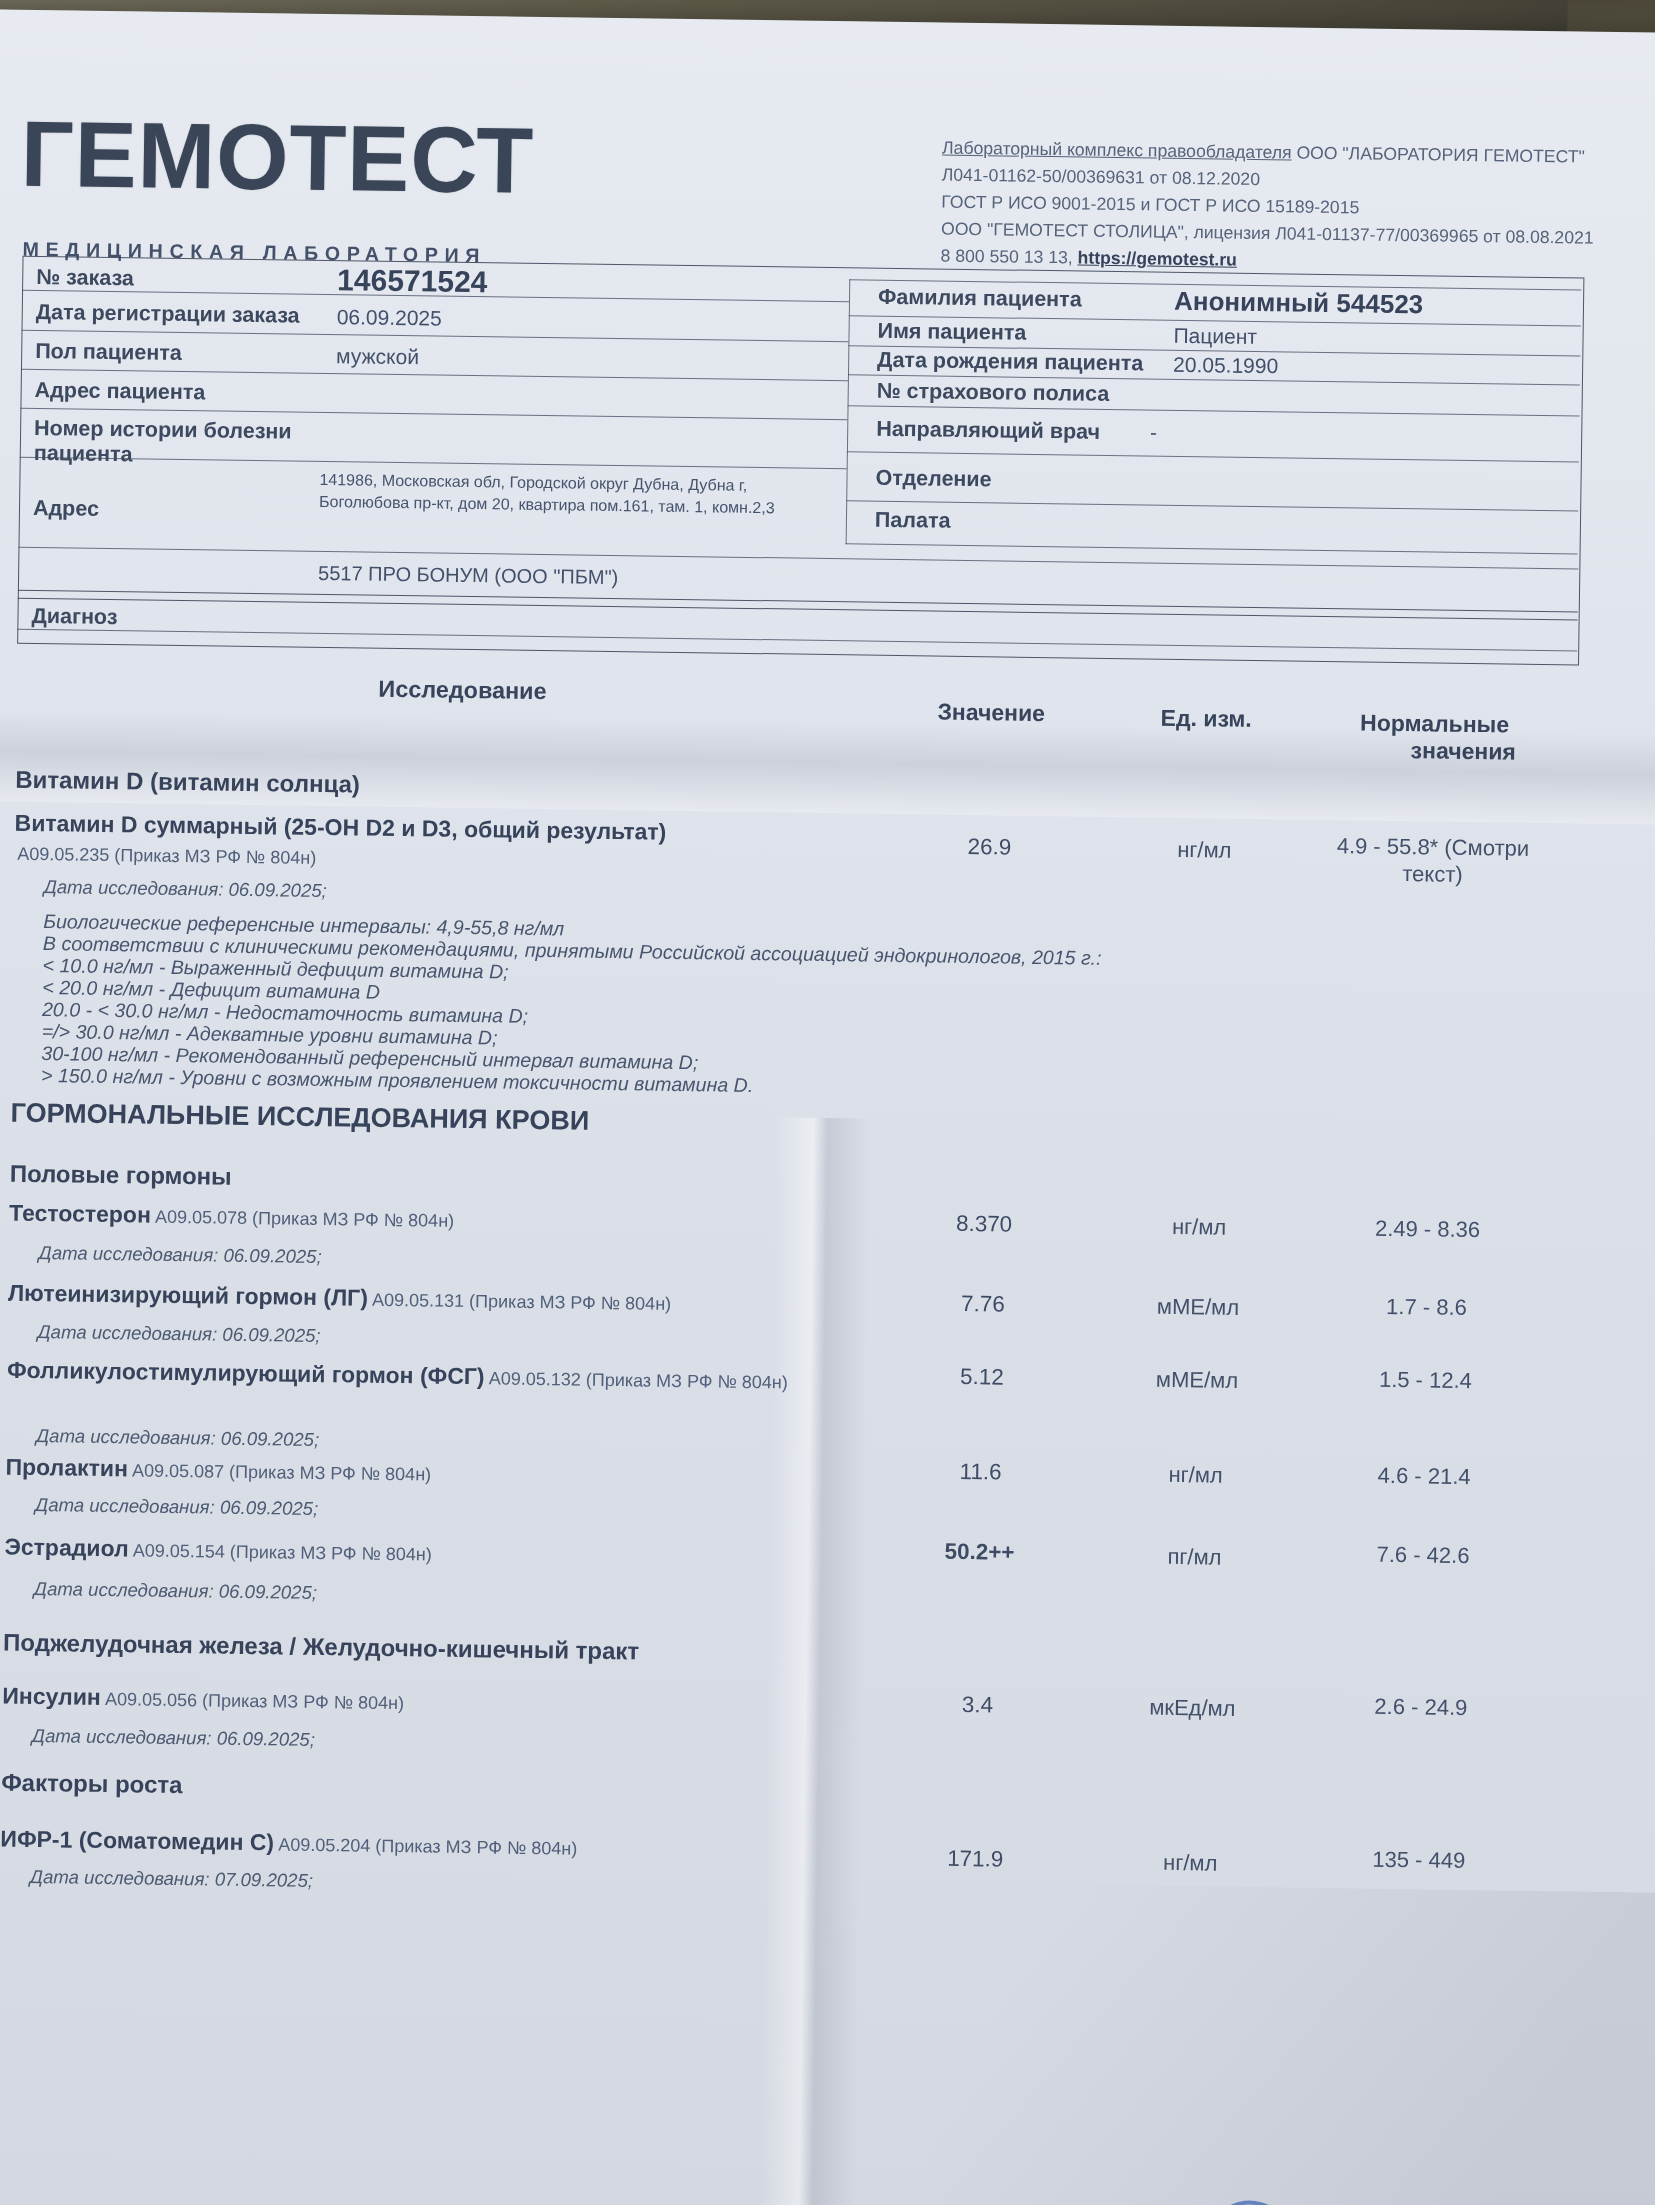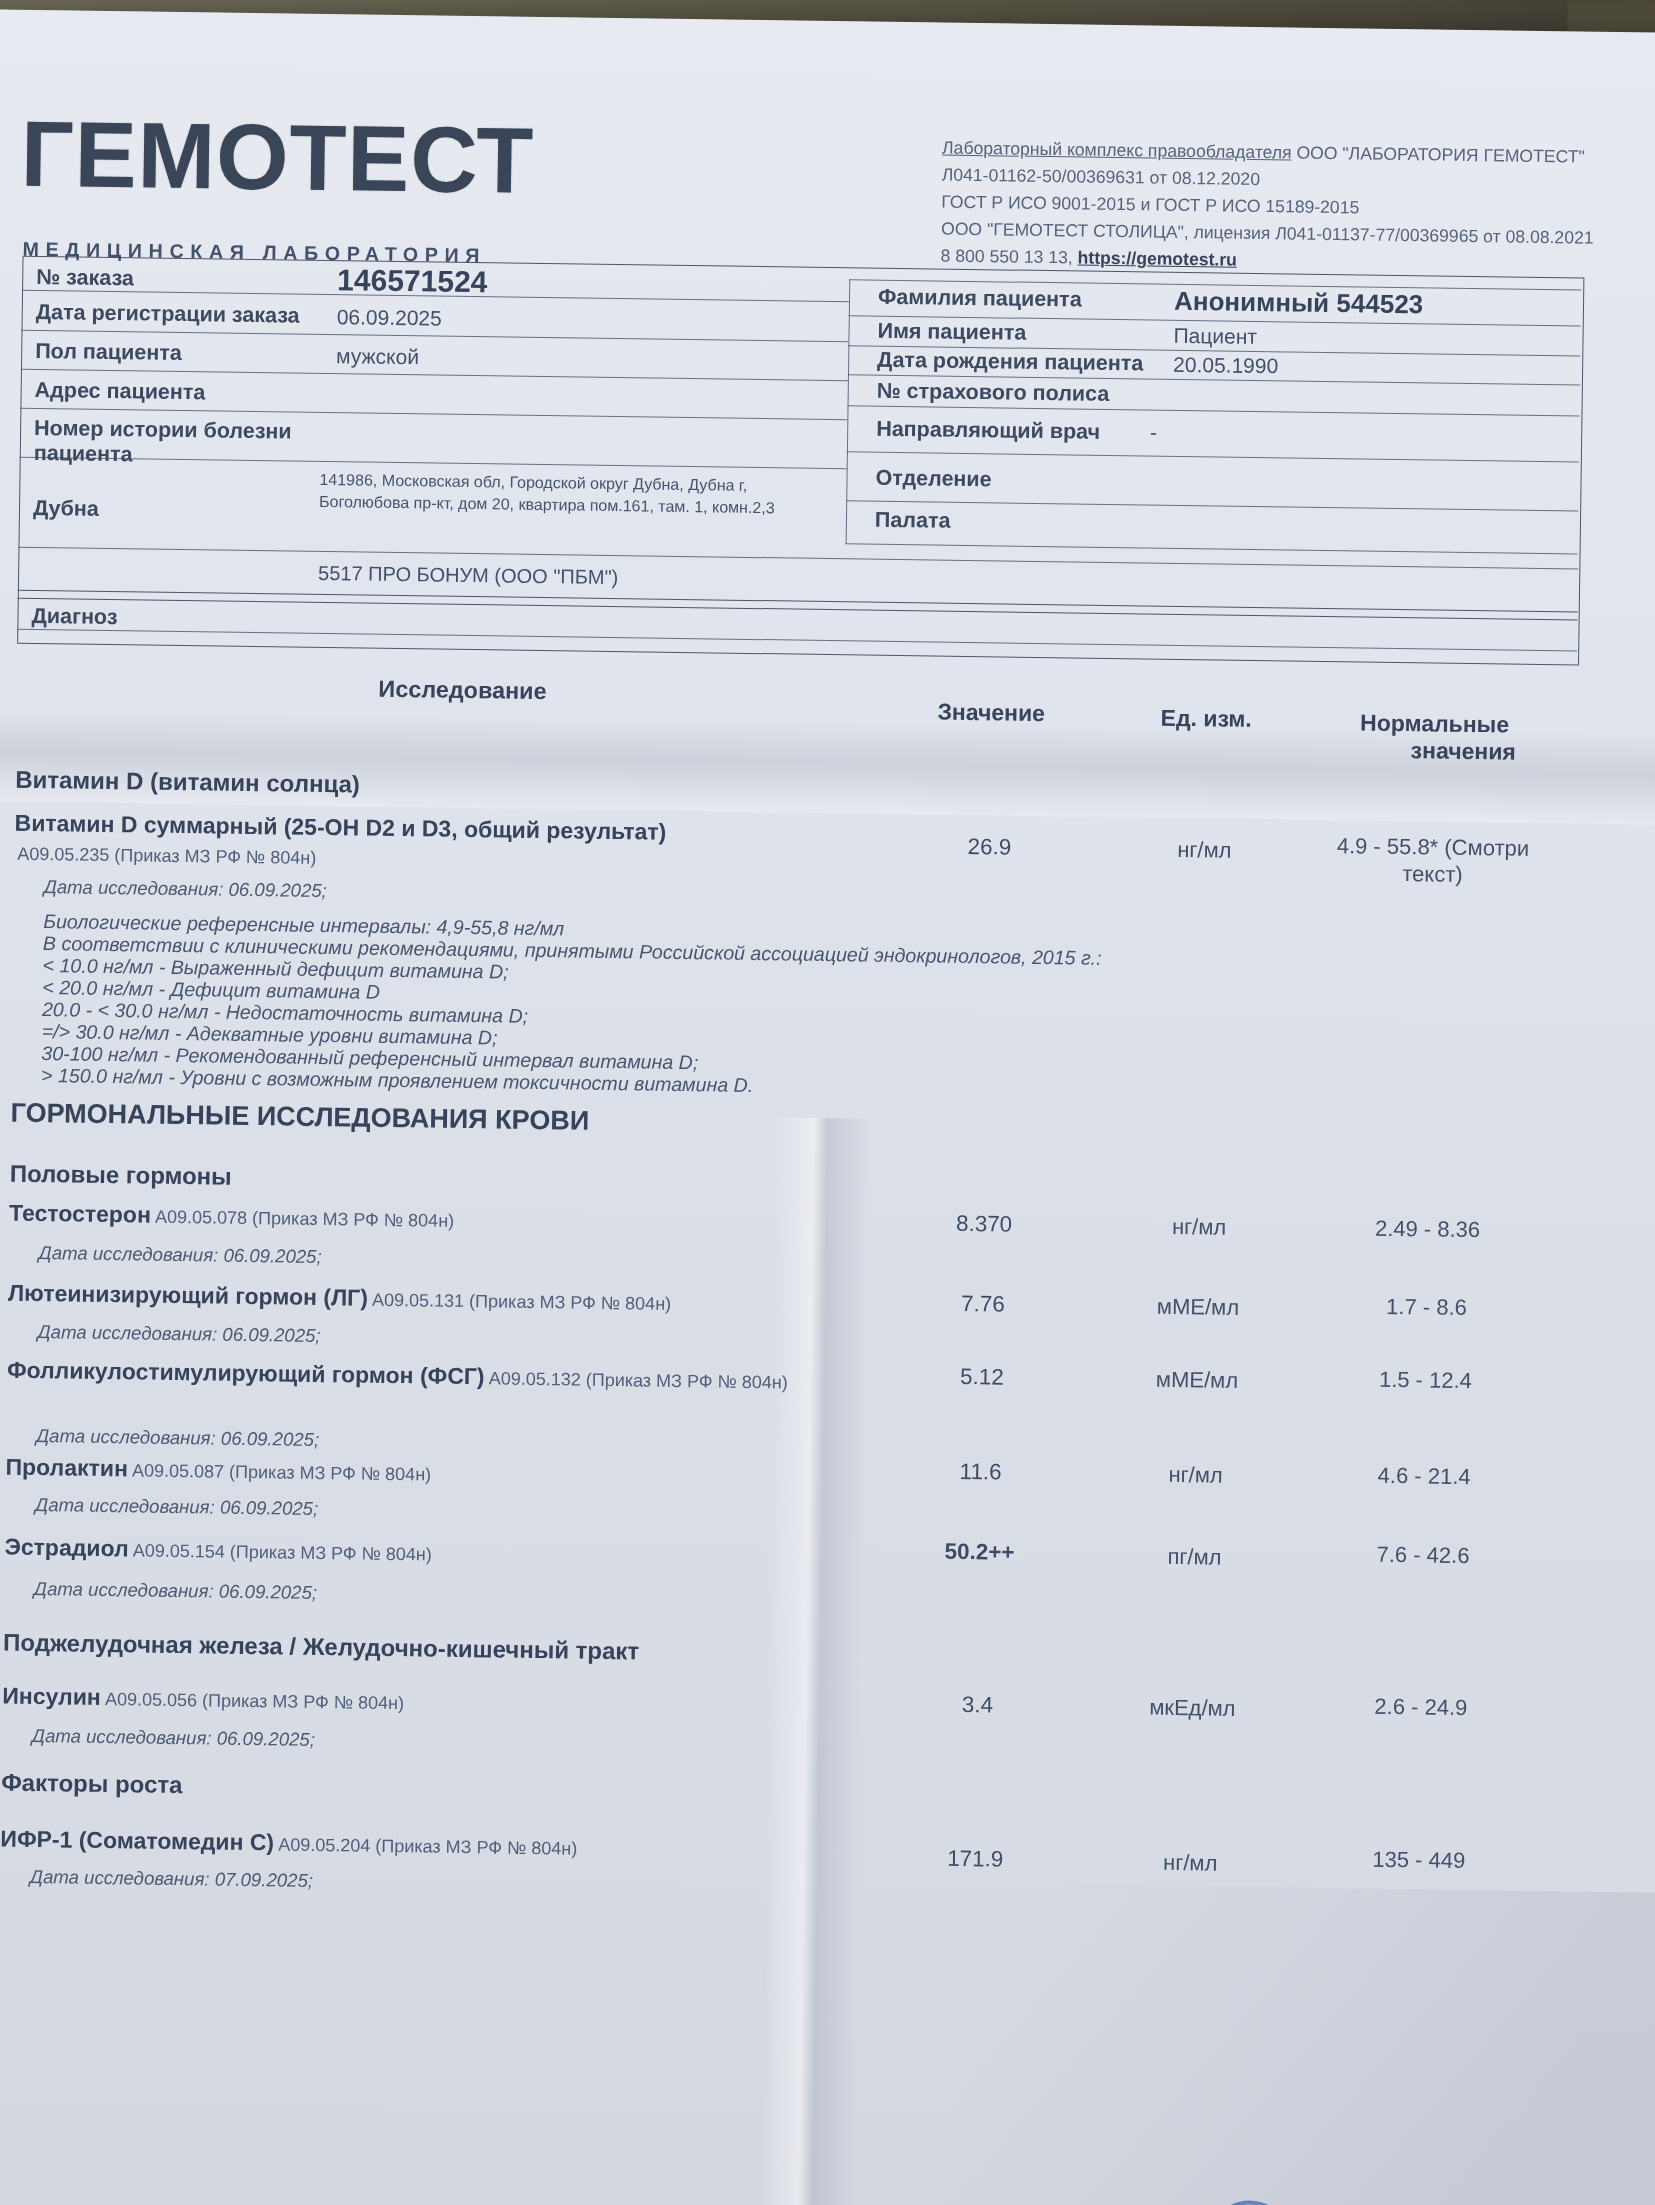--- a/index.html
+++ b/index.html
@@ -85,21 +85,21 @@
     <div class="line" style="left:882px;top:522px;width:732px;"></div>
 
     <div class="abs olabel nowrap" style="left:69px;top:255px;">№ заказа</div>
     <div class="abs b nowrap" style="left:370px;top:249px;font-size:30px;">146571524</div>
     <div class="abs olabel nowrap" style="left:69px;top:290px;">Дата регистрации заказа</div>
     <div class="abs oval nowrap" style="left:370px;top:291px;">06.09.2025</div>
     <div class="abs olabel nowrap" style="left:69px;top:329px;">Пол пациента</div>
     <div class="abs oval nowrap" style="left:370px;top:330px;">мужской</div>
     <div class="abs olabel nowrap" style="left:69px;top:368px;">Адрес пациента</div>
     <div class="abs olabel" style="left:69px;top:406px;width:296px;line-height:25px;">Номер истории болезни пациента</div>
-    <div class="abs olabel nowrap" style="left:69px;top:486px;">Дубна</div>
+    <div class="abs olabel nowrap" style="left:69px;top:486px;">Адрес</div>
     <div class="abs" style="left:355px;top:455px;width:458px;font-size:16px;line-height:21.5px;color:#46546e;">141986, Московская обл, Городской округ Дубна, Дубна г, Боголюбова пр-кт, дом 20, квартира пом.161, там. 1, комн.2,3</div>
     <div class="abs oval nowrap" style="left:355px;top:548px;font-size:20px;">5517 ПРО БОНУМ (ООО "ПБМ")</div>
     <div class="abs olabel nowrap" style="left:69px;top:594px;">Диагноз</div>
 
     <div class="abs olabel nowrap" style="left:911px;top:263px;">Фамилия пациента</div>
     <div class="abs b nowrap" style="left:1207px;top:260px;font-size:26px;">Анонимный 544523</div>
     <div class="abs olabel nowrap" style="left:911px;top:297px;">Имя пациента</div>
     <div class="abs oval nowrap" style="left:1207px;top:298px;">Пациент</div>
     <div class="abs olabel nowrap" style="left:911px;top:326px;">Дата рождения пациента</div>
     <div class="abs oval nowrap" style="left:1207px;top:327px;">20.05.1990</div>

